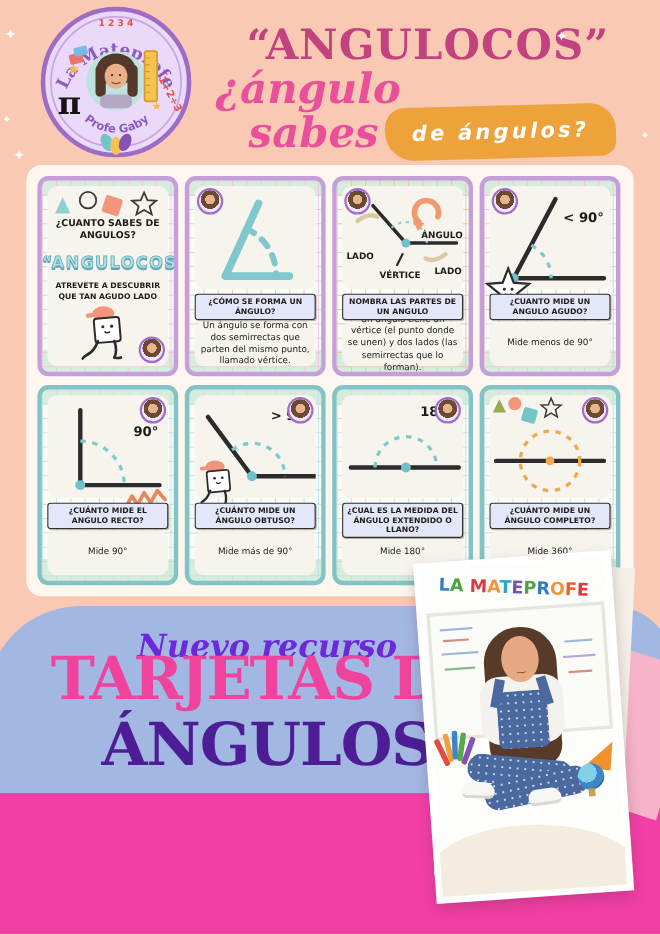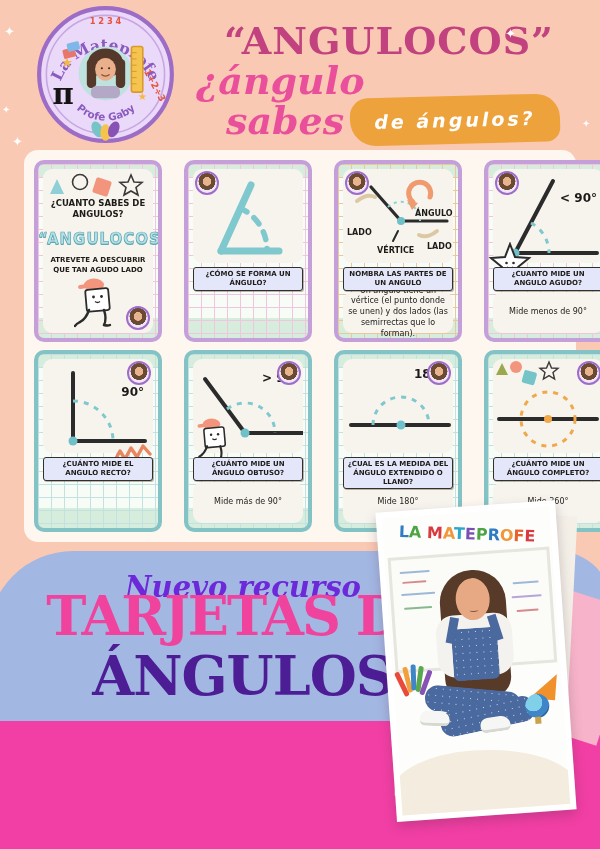--- a/index.html
+++ b/index.html
@@ -18,21 +18,21 @@
     font-weight:bold; font-size:38px; color:#ea4f9b; }
   .badge { position:absolute; left:350px; top:96px; width:210px; height:48px; background:#eda23b;
     border-radius:18px 24px 14px 26px; transform:rotate(-1.5deg); z-index:2;
     display:flex; align-items:center; justify-content:center;
     color:#ffffff; font-style:italic; font-weight:bold; font-size:19px; letter-spacing:3px; }
 
   
   .cards-panel { position:absolute; left:24px; top:150px; width:552px; height:392px;
     background:#fdf7ef; border-radius:14px; z-index:1; }
   .cards { display:grid; grid-template-columns:repeat(4,128px); grid-auto-rows:182px;
-    gap:8px 22px; padding:10px; }
+    gap:8px 6px; padding:10px; }
   .card { position:relative; border-radius:10px; border:4px solid var(--bc);
     background-color:#f8fcf6; overflow:hidden;
     background-image:
       linear-gradient(to right, var(--g) 1px, transparent 1px),
       linear-gradient(to bottom, var(--g) 1px, transparent 1px),
       linear-gradient(to bottom, rgba(187,224,199,.55) 0 14px, rgba(0,0,0,0) 14px calc(100% - 20px), rgba(187,224,199,.55) calc(100% - 20px) 100%);
     background-size:13px 13px, 13px 13px, 100% 100%; }
   .card.purple { --bc:#c49fd9; --g:#f0c6de; }
   .card.purple.orange-grid { --g:#ecc79b; }
   .card.teal { --bc:#84c3c5; --g:#c2e2e2; }
@@ -215,20 +215,21 @@
           <svg width="100%" height="100%" viewBox="0 0 110 94">
             <g stroke="#7ec8ce" stroke-width="7" stroke-linecap="round" fill="none">
               <path d="M28,82 L86,82"></path>
               <path d="M28,82 L58,16"></path>
             </g>
             <path d="M47,39 A46,46 0 0 1 74,80" stroke="#7ec8ce" stroke-width="5.5" fill="none" stroke-linecap="round" stroke-dasharray="8 9"></path>
           </svg>
         </div>
         <div class="mini-logo tl"></div>
         <div class="q-box">¿CÓMO SE FORMA UN ÁNGULO?</div>
+        <div class="answer-panel">Un ángulo se forma con dos semirrectas que parten del mismo punto, llamado vértice.</div>
       </div>
 
       <div class="card purple orange-grid">
         <div class="diagram-panel">
           <svg width="100%" height="100%" viewBox="0 0 110 94">
             <g stroke="#2b2b2b" stroke-width="3.2" stroke-linecap="round">
               <path d="M28,18 L58,52"></path>
               <path d="M58,52 L104,52"></path>
             </g>
             <path d="M45,38 A19,19 0 0 1 77,52" stroke="#8fd0d8" stroke-width="2" fill="none" stroke-dasharray="3 4"></path>
@@ -282,20 +283,21 @@
             <path d="M30,42 A40,40 0 0 1 70,82" stroke="#7ec8ce" stroke-width="3" fill="none" stroke-dasharray="5 6"></path>
             <circle cx="30" cy="82" r="4.5" fill="#6fc0c8"></circle>
           </svg>
           <span class="diag-label" style="right:9px; top:26px;">90°</span>
         </div>
         <svg class="char" style="right:4px; top:88px;" width="42" height="24" viewBox="0 0 42 24">
           <polyline points="2,20 8,9 13,17 19,6 25,15 31,4 38,12" stroke="#e8875f" stroke-width="3.4" fill="none" stroke-linecap="round" stroke-linejoin="round"></polyline>
         </svg>
         <div class="mini-logo tr"></div>
         <div class="q-box">¿CUÁNTO MIDE EL ANGULO RECTO?</div>
+        <div class="answer-panel">Mide 90°</div>
       </div>
 
       <div class="card teal">
         <div class="diagram-panel">
           <svg width="100%" height="100%" viewBox="0 0 110 94">
             <g stroke="#2b2b2b" stroke-width="4" stroke-linecap="round">
               <path d="M12,20 L52,74"></path>
               <path d="M52,74 L110,74"></path>
             </g>
             <path d="M34,50 A30,30 0 0 1 82,74" stroke="#7ec8ce" stroke-width="3" fill="none" stroke-dasharray="5 6"></path>

